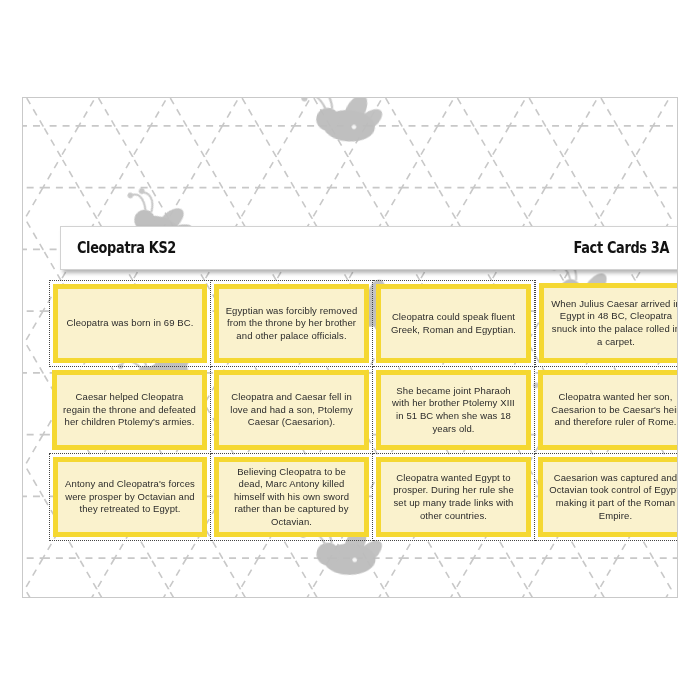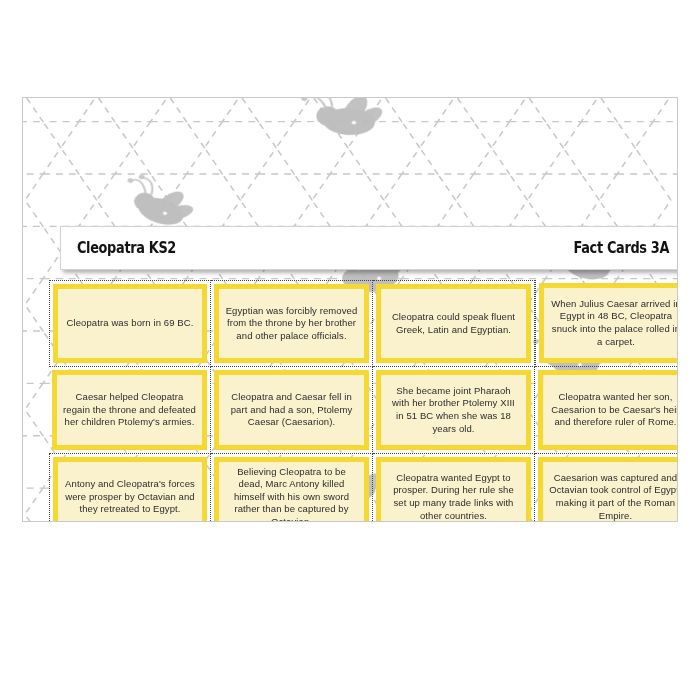--- a/index.html
+++ b/index.html
@@ -18,21 +18,21 @@
     height: 700px;
     background: #ffffff;
   }
 
   
   #page {
     position: absolute;
     left: 22px;
     top: 97px;
     width: 656px;
-    height: 425px;
+    height: 501px;
     background: #ffffff;
     border: 1px solid #c9c9c9;
     box-sizing: border-box;
     overflow: hidden;
   }
 
   
   #watermark {
     position: absolute;
     left: 0; top: 0;
@@ -269,37 +269,37 @@
           <div class="card-text">Cleopatra was born in 69 BC.</div>
         </div>
       </div>
       <div class="cell r0 c2">
         <div class="card">
           <div class="card-text">Egyptian was forcibly removed from the throne by her brother and other palace officials.</div>
         </div>
       </div>
       <div class="cell r0 c3">
         <div class="card">
-          <div class="card-text">Cleopatra could speak fluent Greek, Latin and Egyptian.</div>
+          <div class="card-text">Cleopatra could speak fluent Greek, Roman and Egyptian.</div>
         </div>
       </div>
 
       <div class="cell r1 c0">
         <div class="card">
           <div class="card-text">When Julius Caesar arrived in Egypt in 48 BC, Cleopatra snuck into the palace rolled in a carpet.</div>
         </div>
       </div>
       <div class="cell r1 c1">
         <div class="card">
           <div class="card-text">Caesar helped Cleopatra regain the throne and defeated her children Ptolemy's armies.</div>
         </div>
       </div>
       <div class="cell r1 c2">
         <div class="card">
-          <div class="card-text">Cleopatra and Caesar fell in part and had a son, Ptolemy Caesar (Caesarion).</div>
+          <div class="card-text">Cleopatra and Caesar fell in love and had a son, Ptolemy Caesar (Caesarion).</div>
         </div>
       </div>
       <div class="cell r1 c3">
         <div class="card">
           <div class="card-text">She became joint Pharaoh with her brother Ptolemy XIII in 51 BC when she was 18 years old.</div>
         </div>
       </div>
 
       <div class="cell r2 c3">
         <div class="card">

